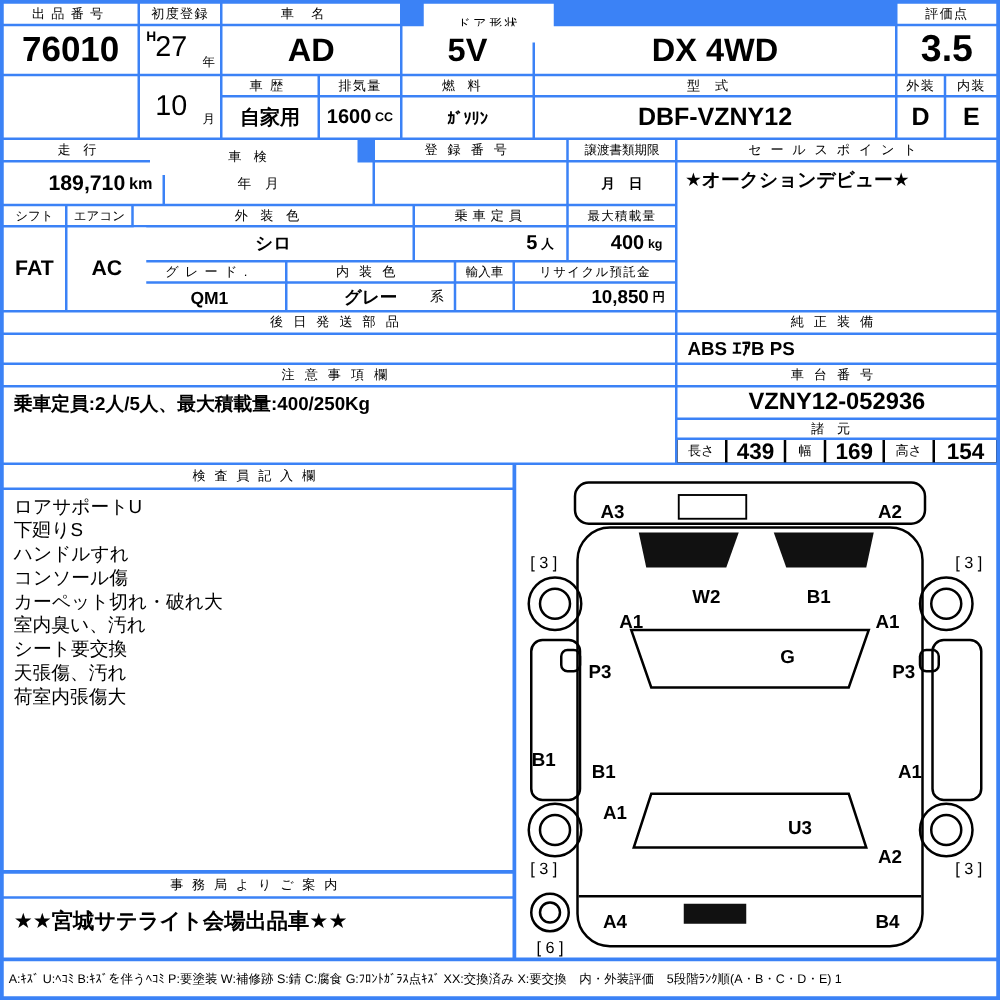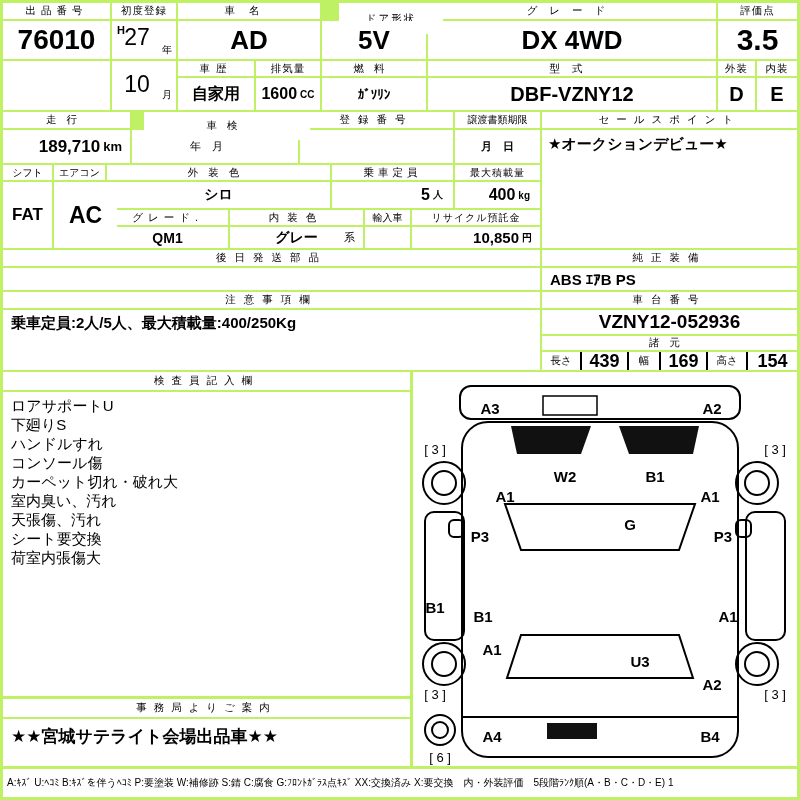--- a/index.html
+++ b/index.html
@@ -1,17 +1,17 @@
 <!DOCTYPE html>
 <html><head>
 <meta charset="utf-8">
 <style>
   *{margin:0;padding:0;box-sizing:border-box}
   body{background:#555}
-  .sheet{position:relative;width:800px;height:800px;background:#bef264;
+  .sheet{position:relative;width:800px;height:800px;background:#3b82f6;
          font-family:"Liberation Sans","DejaVu Sans",sans-serif;color:#000}
   .cell{position:absolute;background:#fff;overflow:hidden}
   .lbl{display:flex;align-items:center;justify-content:center;
        font-size:10.5px;letter-spacing:2px;white-space:nowrap}
   .val{display:flex;align-items:center;justify-content:center;
        font-weight:bold;white-space:nowrap}
   .val.left{justify-content:flex-start}
   .val.topleft{align-items:flex-start;justify-content:flex-start}
   .vu{display:flex;align-items:baseline;font-weight:bold;white-space:nowrap}
   .vu.right{justify-content:flex-end}
@@ -49,21 +49,20 @@
     <span class="bignum" style="top:10px">10</span>
     <span class="unitbr" style="bottom:8px">月</span>
   </div>
 
   <div class="cell lbl" style="left:178px;top:3px;width:142px;height:16px;letter-spacing:14px">車名</div>
   <div class="cell val" style="left:178px;top:21px;width:142px;height:38px;font-size:26px">AD</div>
 
   <div class="cell lbl" style="left:339px;top:3px;width:104px;height:31px">ドア形状</div>
   <div class="cell val" style="left:322px;top:21px;width:104px;height:38px;font-size:26px">5V</div>
 
-  <div class="cell lbl" style="left:428px;top:3px;width:288px;height:16px;letter-spacing:12px">グレード</div>
   <div class="cell val" style="left:428px;top:21px;width:288px;height:38px;font-size:26px">DX 4WD</div>
 
   <div class="cell lbl" style="left:718px;top:3px;width:79px;height:16px;letter-spacing:1px">評価点</div>
   <div class="cell val" style="left:718px;top:21px;width:79px;height:38px;font-size:30px">3.5</div>
 
   <div class="cell lbl" style="left:178px;top:61px;width:76px;height:15px;letter-spacing:6px">車歴</div>
   <div class="cell val" style="left:178px;top:78px;width:76px;height:32px;font-size:16px">自家用</div>
 
   <div class="cell lbl" style="left:256px;top:61px;width:64px;height:15px;letter-spacing:1px">排気量</div>
   <div class="cell vu center" style="left:256px;top:78px;width:64px;height:32px;font-size:16px;align-items:center">
@@ -81,36 +80,36 @@
   <div class="cell lbl" style="left:757px;top:61px;width:40px;height:15px;letter-spacing:1px">内装</div>
   <div class="cell val" style="left:718px;top:78px;width:37px;height:32px;font-size:20px">D</div>
   <div class="cell val" style="left:757px;top:78px;width:40px;height:32px;font-size:20px">E</div>
 
   <div class="cell lbl" style="left:3px;top:112px;width:127px;height:16px;letter-spacing:10px">走行</div>
   <div class="cell vu right" style="left:3px;top:130px;width:127px;height:33px;font-size:17px;align-items:center;padding-right:8px">
     <span>189,710</span>
     <span class="unit" style="font-size:13px">km</span>
   </div>
 
-  <div class="cell lbl" style="left:144px;top:112px;width:166px;height:28px;letter-spacing:10px">車検</div>
+  <div class="cell lbl" style="left:120px;top:112px;width:166px;height:28px;letter-spacing:10px">車検</div>
   <div class="cell val left" style="left:132px;top:130px;width:166px;height:33px;font-size:11px;font-weight:normal;padding-left:58px">年　月</div>
 
   <div class="cell lbl" style="left:300px;top:112px;width:153px;height:16px;letter-spacing:8px">登録番号</div>
   <div class="cell val" style="left:300px;top:130px;width:153px;height:33px"></div>
 
   <div class="cell lbl" style="left:455px;top:112px;width:85px;height:16px;letter-spacing:0;font-size:10px">譲渡書類期限</div>
   <div class="cell val" style="left:455px;top:130px;width:85px;height:33px;font-size:11px;font-weight:bold">月　日</div>
 
   <div class="cell lbl" style="left:542px;top:112px;width:255px;height:16px;letter-spacing:7px">セールスポイント</div>
   <div class="cell val topleft" style="left:542px;top:130px;width:255px;height:118px;font-size:15px;padding:5px 6px">★オークションデビュー★</div>
 
   <div class="cell lbl" style="left:3px;top:165px;width:49px;height:15px;letter-spacing:0;font-size:10px">シフト</div>
   <div class="cell lbl" style="left:54px;top:165px;width:51px;height:15px;letter-spacing:0;font-size:10px">エアコン</div>
   <div class="cell val" style="left:3px;top:182px;width:49px;height:66px;font-size:17px">FAT</div>
-  <div class="cell val" style="left:54px;top:182px;width:63px;height:66px;font-size:23px">AC</div>
+  <div class="cell val" style="left:54px;top:182px;width:63px;height:66px;font-size:17px">AC</div>
 
   <div class="cell lbl" style="left:107px;top:165px;width:223px;height:15px;letter-spacing:10px">外装色</div>
   <div class="cell val" style="left:107px;top:182px;width:223px;height:26px;font-size:14px">シロ</div>
 
   <div class="cell lbl" style="left:332px;top:165px;width:121px;height:15px;letter-spacing:4px">乗車定員</div>
   <div class="cell vu right" style="left:332px;top:182px;width:121px;height:26px;font-size:16px;align-items:center;padding-right:10px">
     <span>5</span>
     <span class="unit">人</span>
   </div>
 
@@ -161,22 +160,22 @@
   </div>
 
   <div class="cell lbl" style="left:3px;top:372px;width:407px;height:18px;letter-spacing:7px">検査員記入欄</div>
   <div class="cell inslist" style="left:3px;top:392px;width:407px;height:304px">
     <div>ロアサポートU</div>
     <div>下廻りS</div>
     <div>ハンドルすれ</div>
     <div>コンソール傷</div>
     <div>カーペット切れ・破れ大</div>
     <div>室内臭い、汚れ</div>
+    <div>シート要交換</div>
     <div>天張傷、汚れ</div>
-    <div>シート要交換</div>
     <div>荷室内張傷大</div>
   </div>
 
   <div class="cell val topleft" style="left:3px;top:719px;width:407px;height:47px;font-size:17px;padding:6px 8px">★★宮城サテライト会場出品車★★</div>
   <div class="cell lbl" style="left:3px;top:699px;width:407px;height:18px;letter-spacing:7px">事務局よりご案内</div>
 
   <div class="cell" style="left:413px;top:372px;width:384px;height:394px">
     <svg viewBox="0 0 384 394" width="384" height="394">
       <g fill="none" stroke="#000" stroke-width="2">
         <rect x="47" y="14" width="280" height="33" rx="11"></rect>

